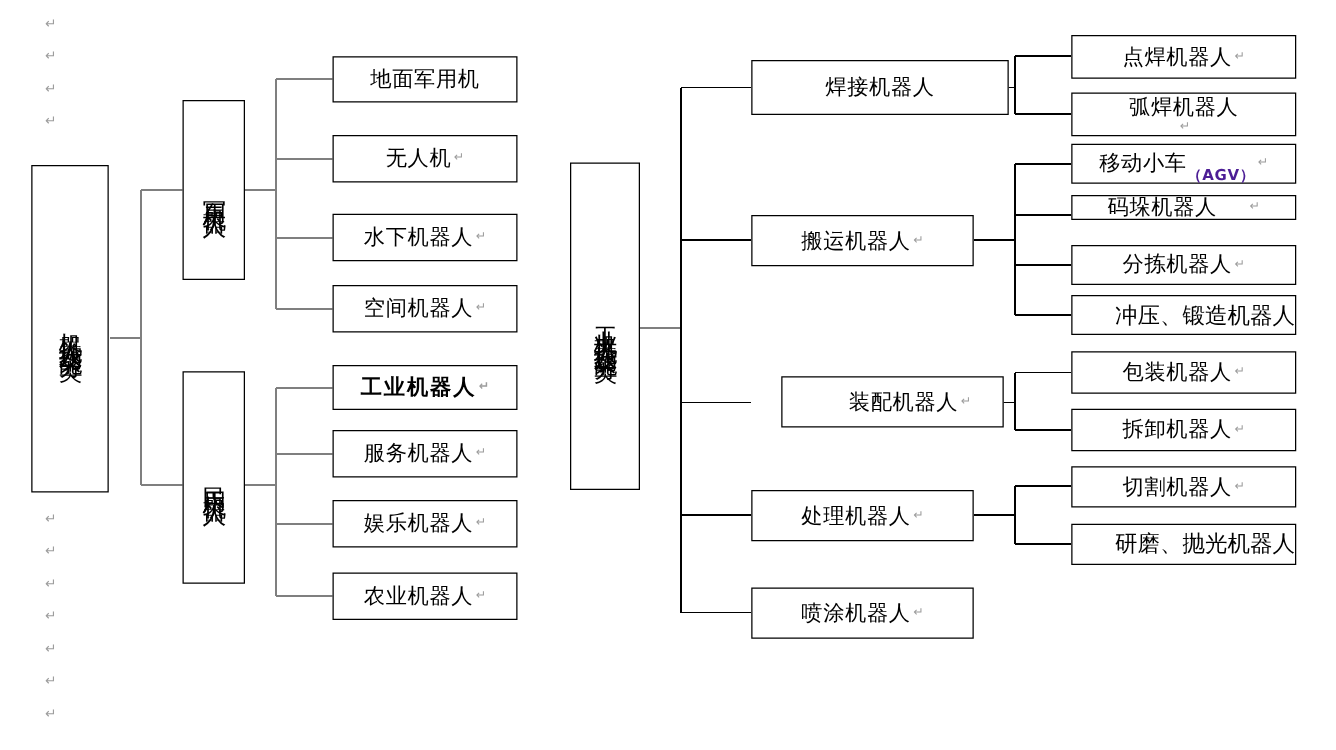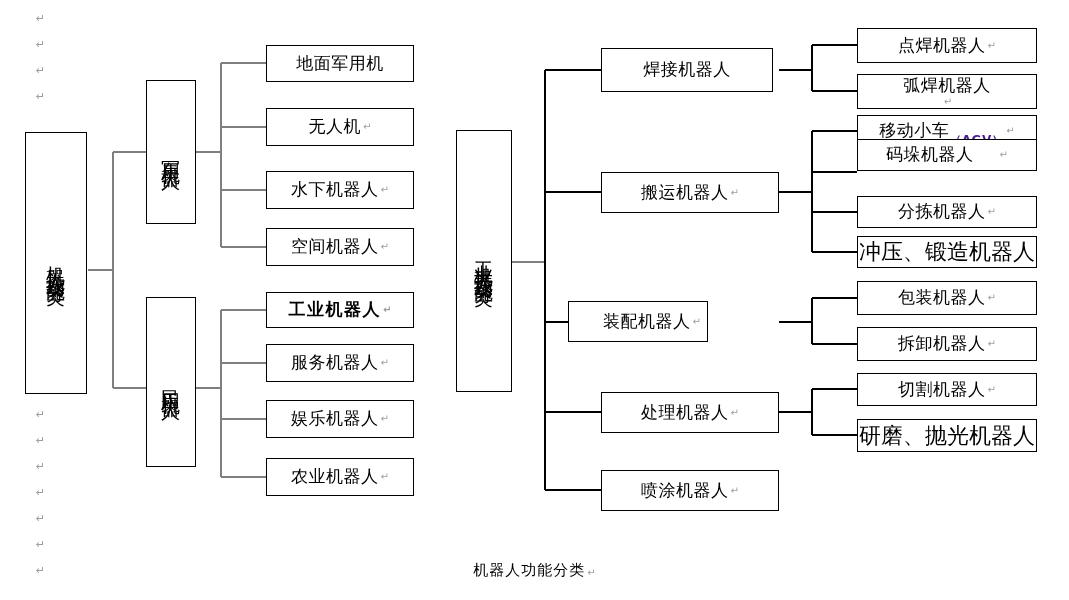--- a/index.html
+++ b/index.html
@@ -24,21 +24,21 @@
     color:#000000;
     display:flex;
     align-items:center;
     justify-content:center;
     font-size:17px;
     line-height:1.15;
     letter-spacing:0.5px;
     white-space:nowrap;
     z-index:5;
   }
-  .node.tight{letter-spacing:0px;font-size:22px;}
+  .node.tight{letter-spacing:0px;font-size:18px;justify-content:flex-end;}
   .node.bold{font-weight:bold;letter-spacing:1.5px;}
 
   
   .vnode{
     position:absolute;
     box-sizing:border-box;
     border:1.2px solid #000000;
     background:#ffffff;
     color:#000000;
     z-index:5;
@@ -215,28 +215,28 @@
   </div>
   <div class="node" style="left:266px;top:458px;width:148px;height:38px;">
     <span>农业机器人</span>
       <span class="inline-pm">↵</span>
   </div>
 
   <div class="vnode" style="left:456px;top:130px;width:56px;height:262px;">
     <span class="vtext">工业机器人按功能分类</span>
   </div>
 
-  <div class="node" style="left:601px;top:48px;width:172px;height:44px;">
+  <div class="node" style="left:601px;top:48px;width:206px;height:44px;">
     <span>焊接机器人</span>
   </div>
   <div class="node" style="left:601px;top:172px;width:178px;height:41px;">
     <span>搬运机器人</span>
       <span class="inline-pm">↵</span>
   </div>
-  <div class="node" style="left:568px;top:301px;width:140px;height:41px;padding-left:28px;">
+  <div class="node" style="left:625px;top:301px;width:178px;height:41px;padding-left:28px;">
     <span>装配机器人</span>
       <span class="inline-pm">↵</span>
   </div>
   <div class="node" style="left:601px;top:392px;width:178px;height:41px;">
     <span>处理机器人</span>
       <span class="inline-pm">↵</span>
   </div>
   <div class="node" style="left:601px;top:470px;width:178px;height:41px;">
     <span>喷涂机器人</span>
       <span class="inline-pm">↵</span>
@@ -249,21 +249,21 @@
   <div class="node" style="left:857px;top:74px;width:180px;height:35px;flex-direction:column;">
     <span>弧焊机器人</span>
       <span class="inline-pm">↵</span>
   </div>
 
   <div class="node" style="left:857px;top:115px;width:180px;height:32px;">
     <span>移动小车</span>
       <span class="agv">（AGV）</span>
       <span class="inline-pm">↵</span>
   </div>
-  <div class="node" style="left:857px;top:139px;width:180px;height:32px;gap:24px;">
+  <div class="node" style="left:857px;top:156px;width:180px;height:20px;gap:24px;">
     <span>码垛机器人</span>
       <span class="inline-pm">↵</span>
   </div>
   <div class="node" style="left:857px;top:196px;width:180px;height:32px;">
     <span>分拣机器人</span>
       <span class="inline-pm">↵</span>
   </div>
   <div class="node tight" style="left:857px;top:236px;width:180px;height:32px;letter-spacing:0px;">
     <span>冲压、锻造机器人</span>
   </div>
@@ -278,17 +278,14 @@
   </div>
 
   <div class="node" style="left:857px;top:373px;width:180px;height:33px;">
     <span>切割机器人</span>
       <span class="inline-pm">↵</span>
   </div>
   <div class="node tight" style="left:857px;top:419px;width:180px;height:33px;letter-spacing:0px;">
     <span>研磨、抛光机器人</span>
   </div>
 
-  <div class="caption">
-    <span>机器人功能分类</span><span class="inline-pm">↵</span>
-  </div>
 
 </div>
 
 </body></html>

